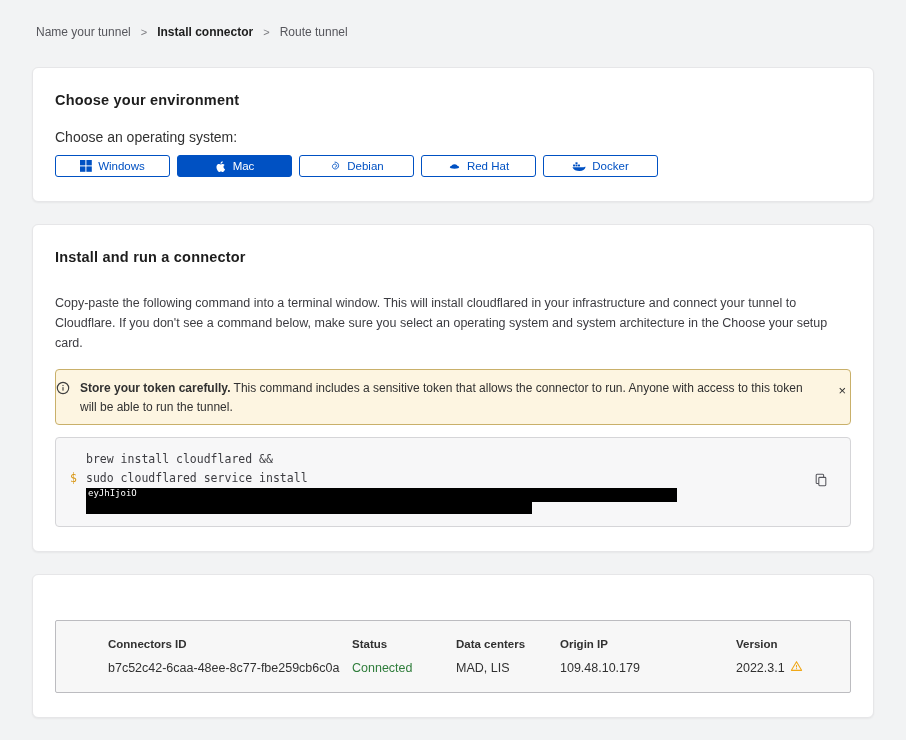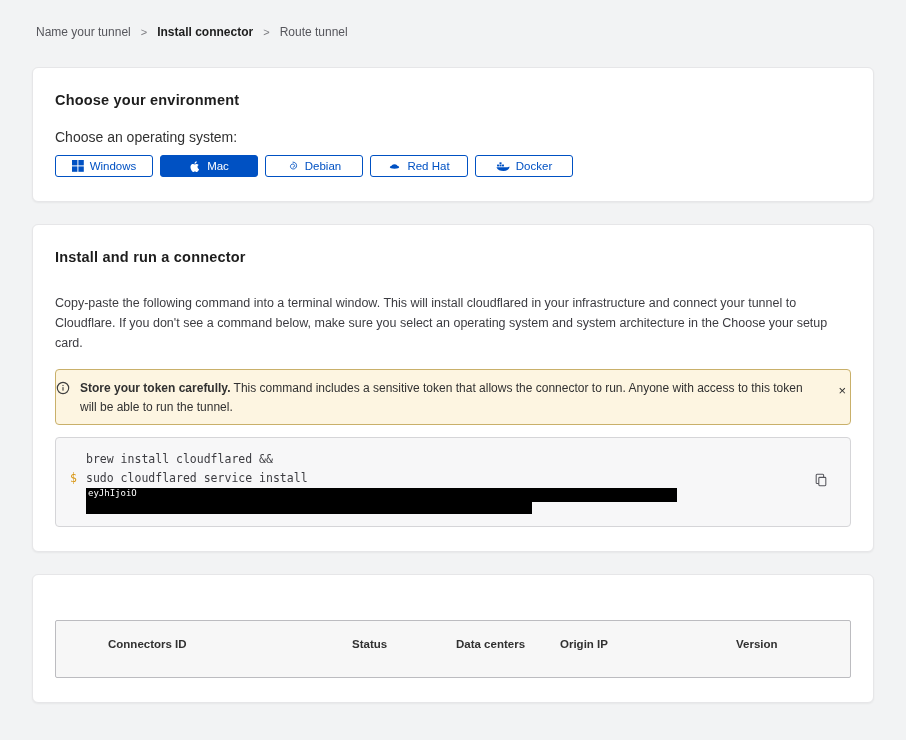--- a/index.html
+++ b/index.html
@@ -20,21 +20,21 @@
 
   
   .card { background: #fff; border: 1px solid #e6e6e8; border-radius: 6px;
           box-shadow: 0 1px 2px rgba(0,0,0,0.05); padding: 24px 22px; margin-top: 22px; }
   .card.first { margin-top: 28px; }
   .card-title { font-size: 14.5px; font-weight: bold; color: #1d1d1d; letter-spacing: .2px; }
 
   
   .os-label { margin-top: 21px; font-size: 14px; color: #313131; }
   .os-row { margin-top: 10px; display: flex; gap: 7px; }
-  .os-btn { width: 98px; height: 22px; display: inline-flex; align-items: center; justify-content: center;
+  .os-btn { width: 115px; height: 22px; display: inline-flex; align-items: center; justify-content: center;
             gap: 6px; border: 1px solid #0051c3; border-radius: 3px; background: #fff; color: #0051c3;
             font-size: 11.5px; font-family: inherit; cursor: pointer; }
   .os-btn.selected { background: #0051c3; color: #fff; }
   .os-btn svg { display: block; }
 
   
   .desc { margin-top: 28px; font-size: 12.5px; line-height: 1.6; color: #3c3c41; }
   .banner { margin-top: 16px; border: 1px solid #c9b06a; background: #fdf5e1; border-radius: 4px;
             padding: 9px 0 8px; display: flex; gap: 10px; align-items: flex-start; }
   .banner-icon { flex: 0 0 auto; color: #3f3f3f; margin-top: 2px; }
@@ -184,16 +184,32 @@
   <div class="card">
 
     <div class="conn-table">
       <div class="trow thead">
         <span>Connectors ID</span>
         <span>Status</span>
         <span>Data centers</span>
         <span>Origin IP</span>
         <span>Version</span>
       </div>
+      <div class="trow tvals">
+        <span>b7c52c42-6caa-48ee-8c77-fbe259cb6c0a</span>
+        <span class="status-connected">Connected</span>
+        <span>MAD, LIS</span>
+        <span>109.48.10.179</span>
+        <span class="version-cell">
+          <span>2022.3.1</span>
+          <span>
+            <svg width="13" height="12" viewBox="0 0 16 16">
+                <path d="M8 2.2 14.8 13.8H1.2z" fill="none" stroke="#f0a818" stroke-width="1.4" stroke-linejoin="round"></path>
+                <rect x="7.3" y="6.6" width="1.4" height="3.3" fill="#f0a818"></rect>
+                <rect x="7.3" y="10.9" width="1.4" height="1.4" fill="#f0a818"></rect>
+              </svg>
+          </span>
+        </span>
+      </div>
     </div>
   </div>
 
 </div>
 
 </body></html>

